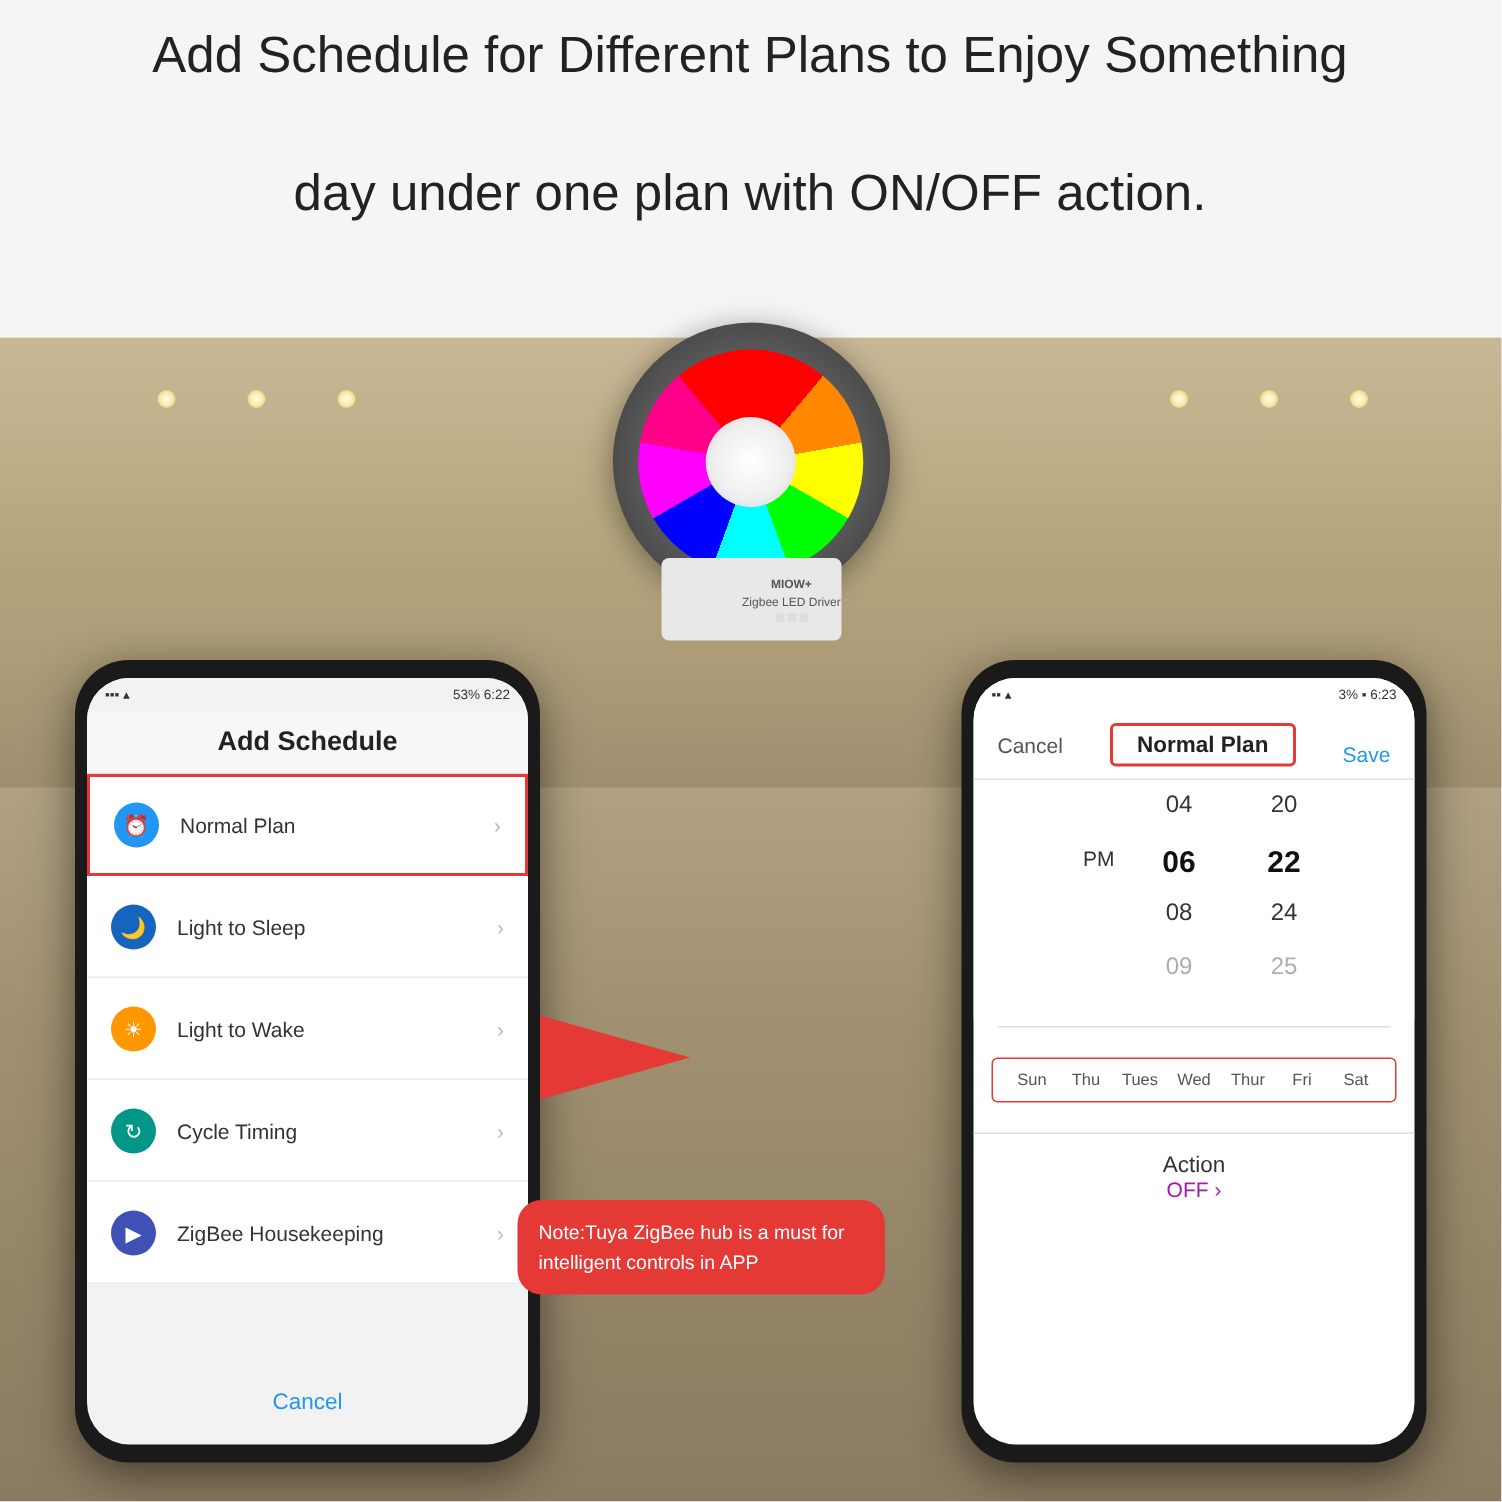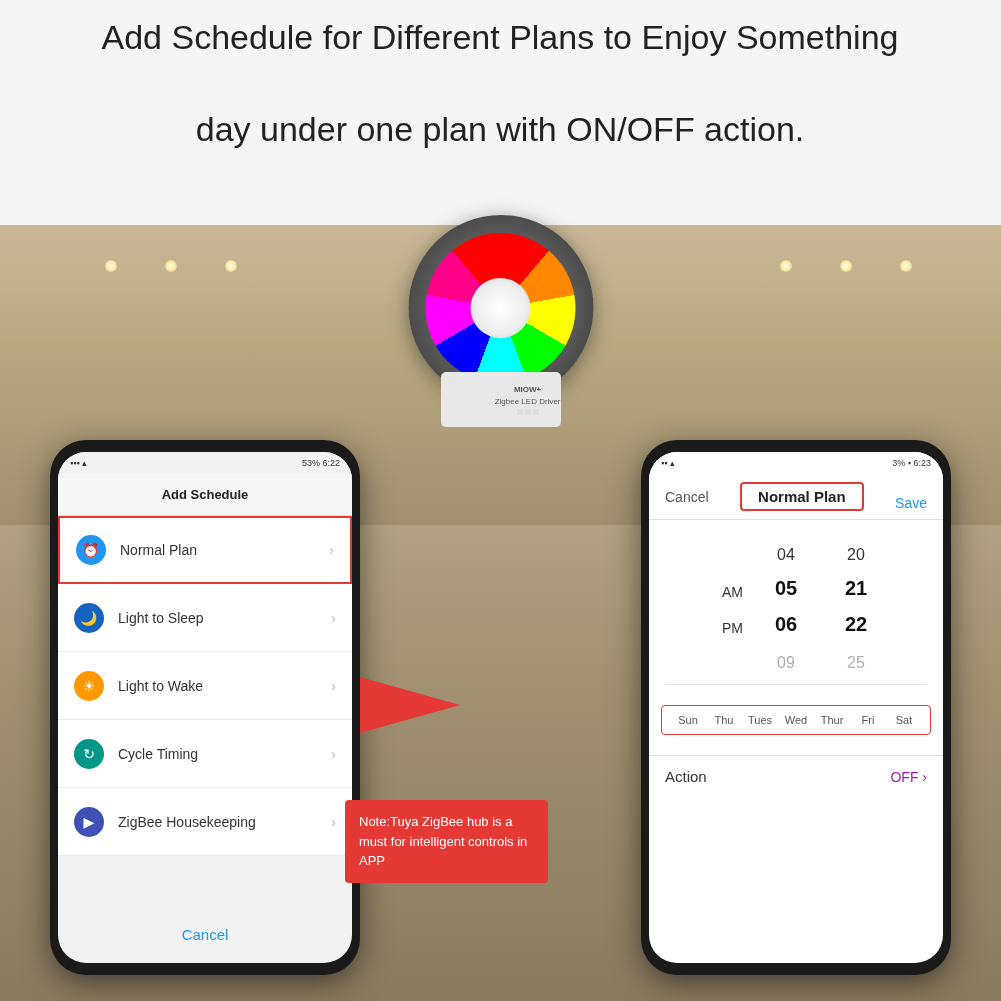--- a/index.html
+++ b/index.html
@@ -141,24 +141,24 @@
       border-top: 28px solid transparent;
       border-bottom: 28px solid transparent;
       border-left: 100px solid #e53935;
     }
 
     
     .note-bubble {
       position: absolute;
       top: 800px;
       left: 345px;
-      width: 203px;
+      width: 245px;
       background: #e53935;
       color: white;
-      border-radius: 4px;
+      border-radius: 16px;
       padding: 12px 14px;
       font-size: 13px;
       line-height: 1.5;
       z-index: 20;
     }
 
     
     .phone-left {
       position: absolute;
       top: 440px;
@@ -195,21 +195,21 @@
     }
 
     .phone-header {
       width: 100%;
       height: 42px;
       background: #f7f7f7;
       border-bottom: 1px solid #e0e0e0;
       display: flex;
       align-items: center;
       justify-content: center;
-      font-size: 13px;
+      font-size: 18px;
       font-weight: 600;
       color: #222;
     }
 
     .menu-item {
       width: 100%;
       height: 68px;
       background: #fff;
       border-bottom: 1px solid #ebebeb;
       display: flex;
@@ -317,21 +317,21 @@
 
     
     .time-picker {
       width: 100%;
       padding: 8px 0;
       background: #fff;
     }
 
     .time-row {
       display: flex;
-      align-items: flex-end;
+      align-items: flex-start;
       justify-content: center;
       height: 36px;
       font-size: 16px;
       color: #333;
     }
 
     .time-row.selected {
       font-size: 20px;
       font-weight: 600;
       color: #111;
@@ -375,20 +375,21 @@
     }
 
     
     .action-row {
       display: flex;
       align-items: center;
       justify-content: space-between;
       padding: 12px 16px;
       border-top: 1px solid #e0e0e0;
       margin-top: 6px;
+      flex-direction: column;
     }
 
     .action-label {
       font-size: 15px;
       color: #333;
     }
 
     .action-value {
       font-size: 14px;
       color: #a21caf;
@@ -524,33 +525,33 @@
       </div>
 
       <div class="time-picker">
 
         <div class="time-row">
           <div class="ampm-col"></div>
           <div class="time-col">04</div>
           <div class="time-col">20</div>
         </div>
 
-        <div class="time-row selected">
-          <div class="ampm-col" style="font-size:14px; font-weight:normal">AM</div>
-          <div class="time-col">05</div>
-          <div class="time-col">21</div>
-        </div>
 
         <div class="time-row selected">
           <div class="ampm-col" style="font-size:14px; font-weight:normal">PM</div>
           <div class="time-col">06</div>
           <div class="time-col">22</div>
         </div>
 
 
+        <div class="time-row">
+          <div class="ampm-col"></div>
+          <div class="time-col">08</div>
+          <div class="time-col">24</div>
+        </div>
 
         <div class="time-row" style="opacity:0.4">
           <div class="ampm-col"></div>
           <div class="time-col">09</div>
           <div class="time-col">25</div>
         </div>
 
       </div>
 
       <div class="time-divider"></div>

